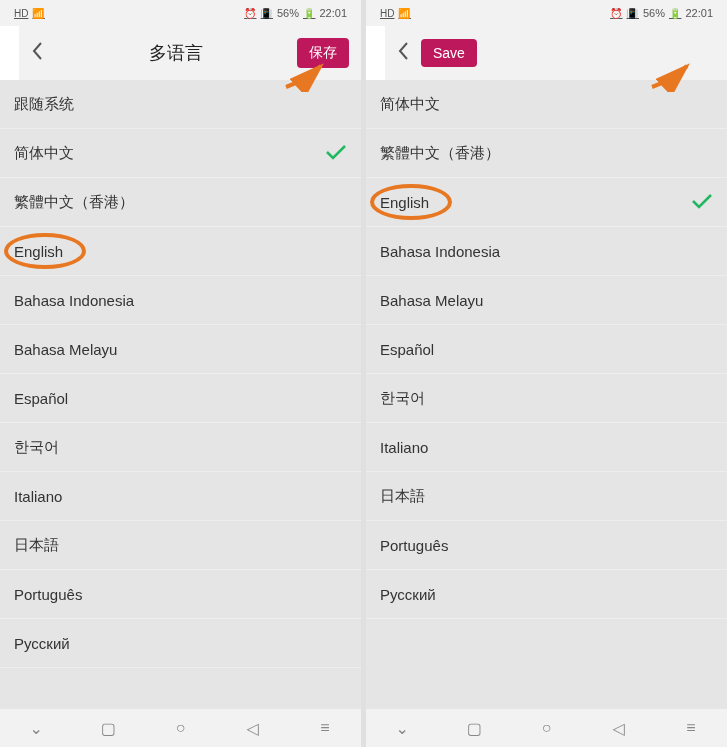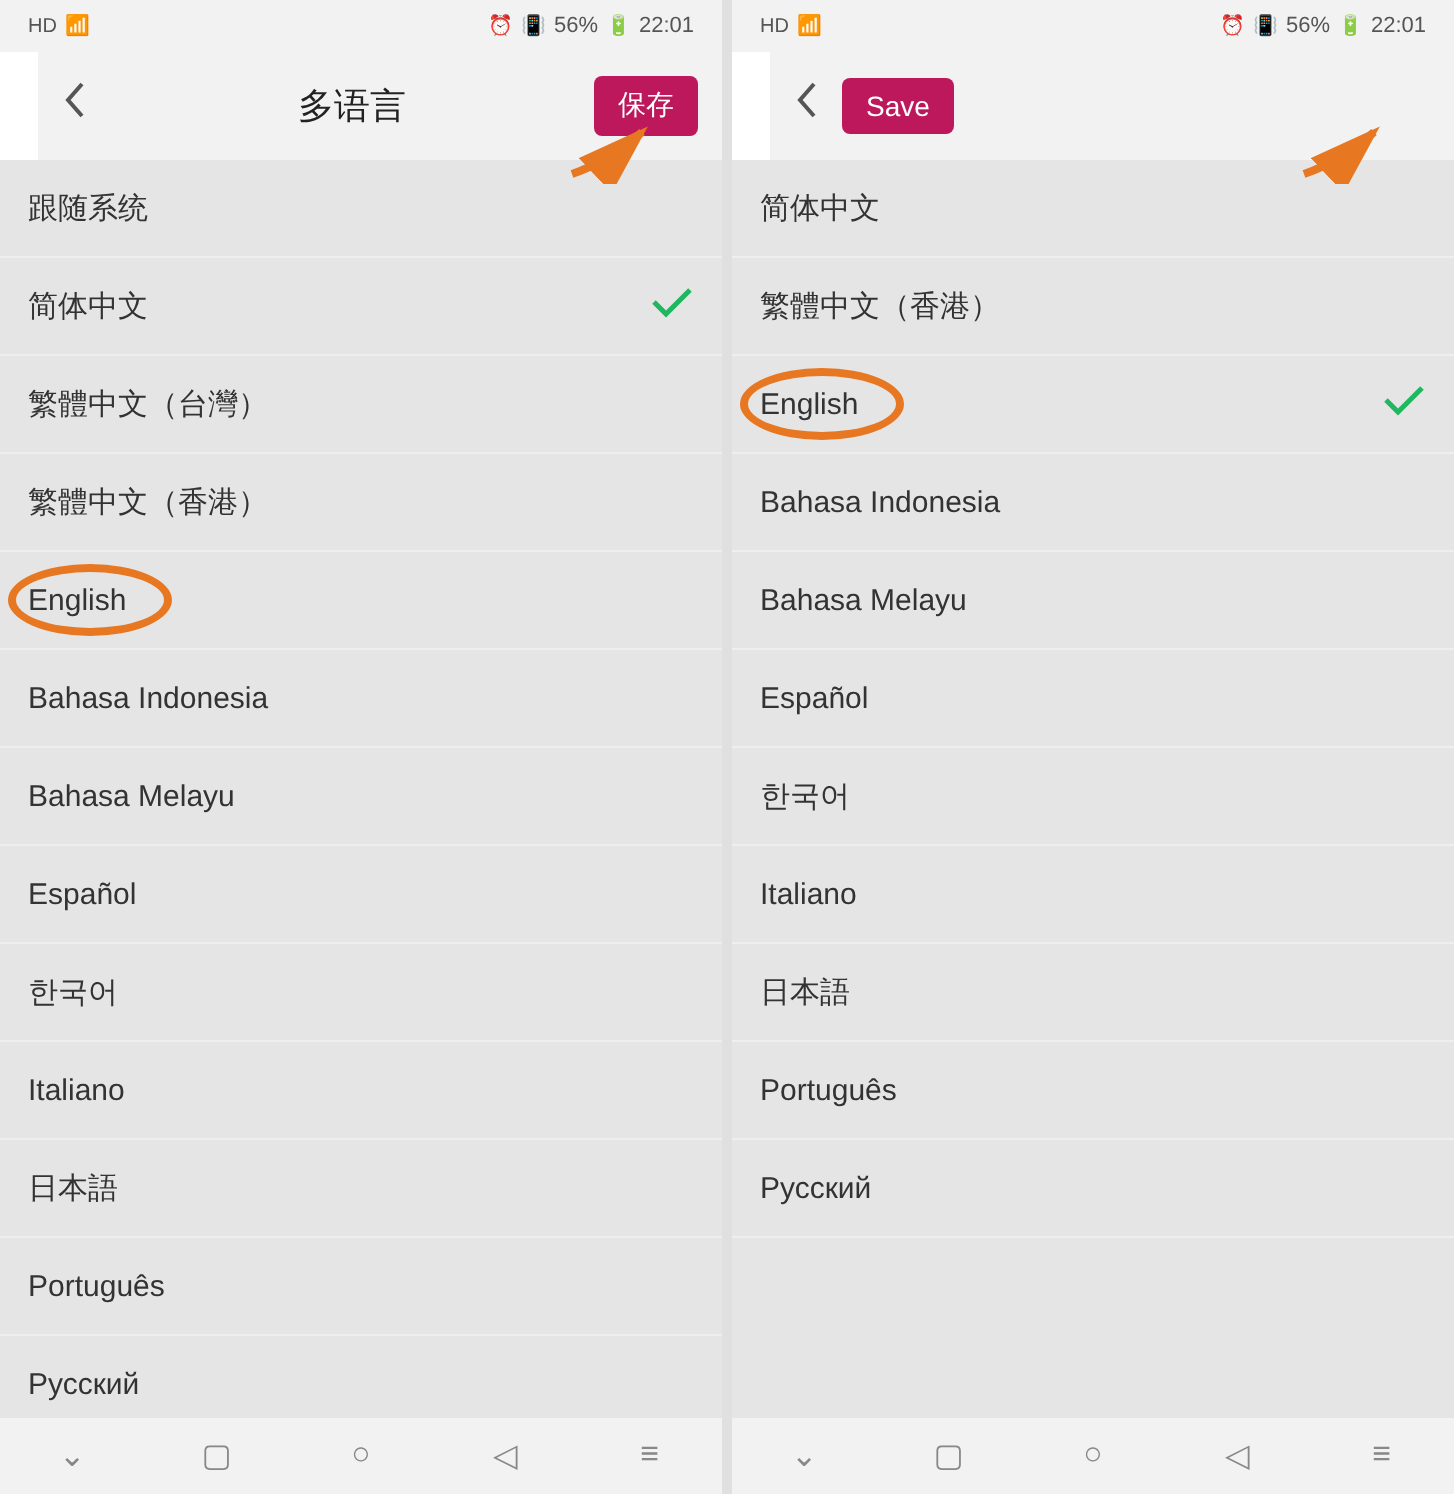--- a/index.html
+++ b/index.html
@@ -28,21 +28,21 @@
       justify-content: space-between;
       padding: 0 14px;
       font-size: 11px;
       color: #555;
     }
     .status-left, .status-right {
       display: flex;
       align-items: center;
       gap: 4px;
     }
-    .status-icon { font-size: 10px; }
+    .status-icon { font-size: 10px; text-decoration: underline; }
     .header {
       height: 54px;
       background: #f2f2f2;
       display: flex;
       align-items: center;
       padding: 0 12px;
       position: relative;
       margin-left: 19px;
     }
     .back-btn {
@@ -160,23 +160,20 @@
       <div class="list-item">
         <span>跟随系统</span>
       </div>
       <div class="list-item">
         <span>简体中文</span>
         <span class="check-icon"><svg width="22" height="16" viewBox="0 0 22 16">
             <path d="M2 8 L8 14 L20 2" stroke="#1fb861" stroke-width="2.5" fill="none"></path>
           </svg></span>
       </div>
       <div class="list-item">
-        <span>繁體中文（台灣）</span>
-      </div>
-      <div class="list-item">
         <span>繁體中文（香港）</span>
       </div>
       <div class="list-item">
         <span>English</span>
         <div class="circle-highlight"></div>
       </div>
       <div class="list-item">
         <span>Bahasa Indonesia</span>
       </div>
       <div class="list-item">

